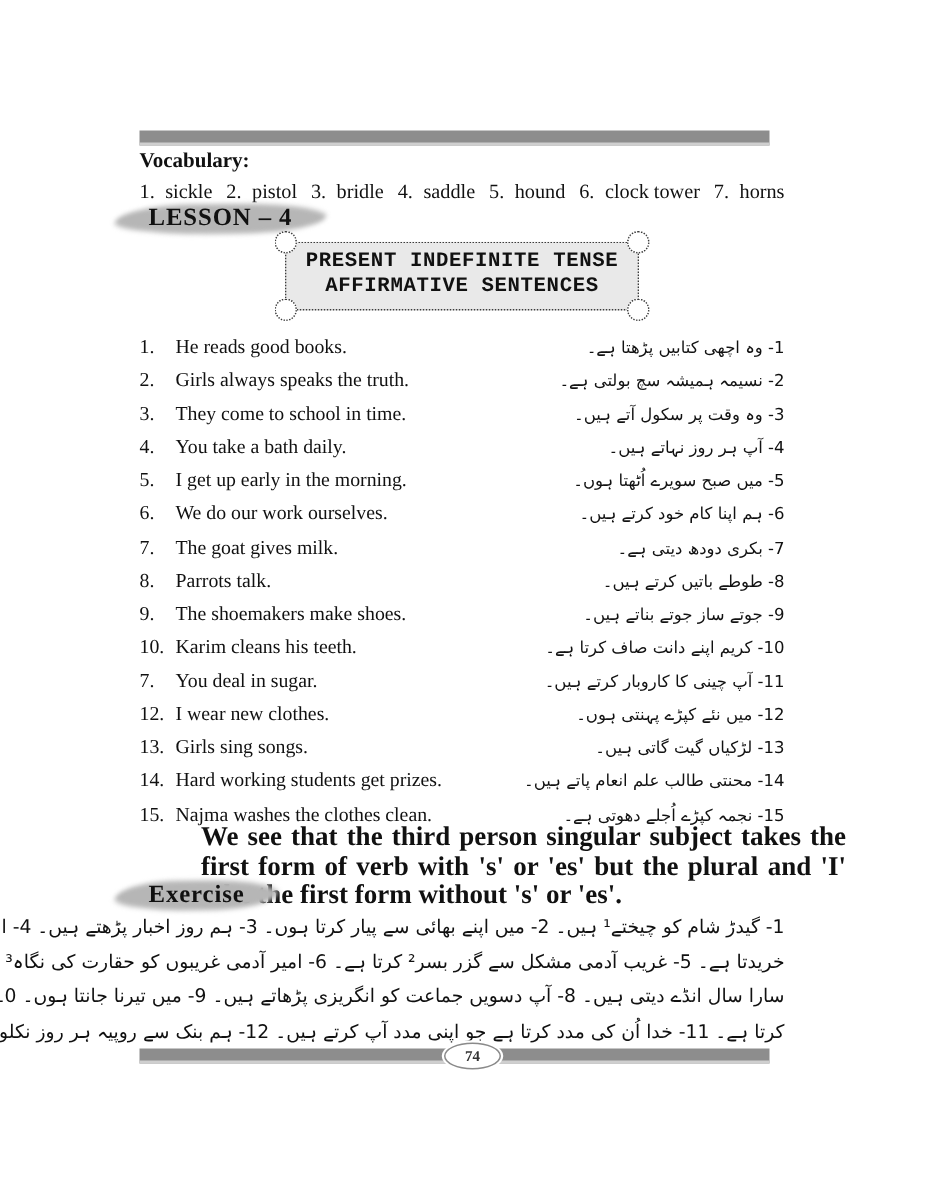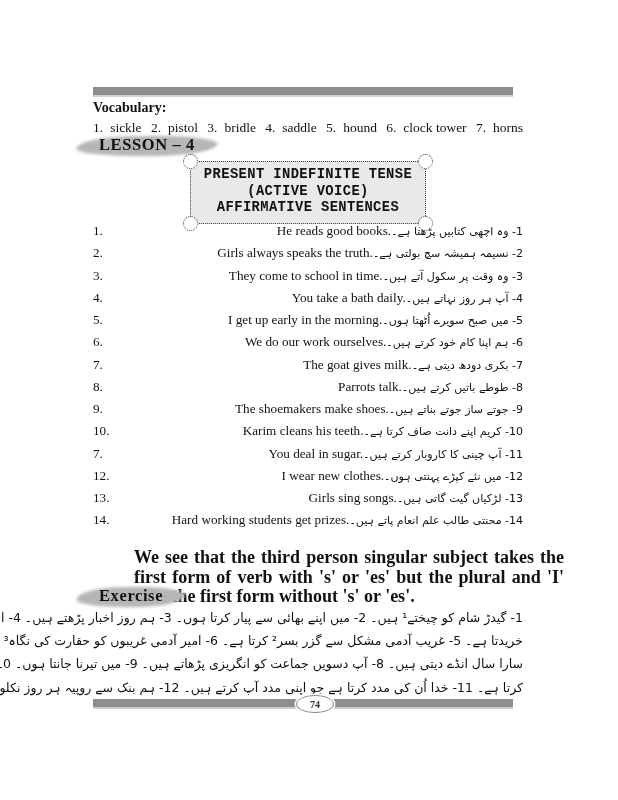--- a/index.html
+++ b/index.html
@@ -70,21 +70,21 @@
     background:#ffffff;border:1.6px dotted #3c3c3c;border-radius:50%;
   }
   .notch.tl{top:-8px;left:-8px;}
   .notch.tr{top:-8px;right:-8px;}
   .notch.bl{bottom:-8px;left:-8px;}
   .notch.br{bottom:-8px;right:-8px;}
 
   .sentences{position:absolute;top:223px;left:0;width:430px;}
   .srow{display:flex;align-items:baseline;height:22.25px;}
   .srow .num{flex:none;width:24px;font-size:13.2px;}
-  .srow .en{flex:1;font-size:13.2px;white-space:nowrap;text-align:right;}
+  .srow .en{flex:1;font-size:13.2px;white-space:nowrap;}
   .srow .ur{
     flex:none;direction:rtl;text-align:right;
     font-family:"DejaVu Sans",sans-serif;
     font-size:11px;white-space:nowrap;
   }
 
   .grammar-note{
     position:absolute;top:548px;left:0;width:430px;
     font-weight:bold;font-size:18px;line-height:19.5px;
     text-align:justify;
@@ -142,21 +142,20 @@
         <span class="smudge-text">LESSON – 4</span>
       </span>
     </div>
 
     <div class="tense-box">
       <span class="notch tl"></span>
       <span class="notch tr"></span>
       <span class="notch bl"></span>
       <span class="notch br"></span>
       <div class="tense-line">PRESENT INDEFINITE TENSE</div>
-      <div class="tense-line">(ACTIVE VOICE)</div>
       <div class="tense-line">AFFIRMATIVE SENTENCES</div>
     </div>
 
     <div class="sentences">
       <div class="srow">
           <span class="num">1.</span>
           <span class="en">He reads good books.</span>
           <span class="ur">1- وہ اچھی کتابیں پڑھتا ہے۔</span>
         </div>
       <div class="srow">
@@ -216,20 +215,25 @@
         </div>
       <div class="srow">
           <span class="num">13.</span>
           <span class="en">Girls sing songs.</span>
           <span class="ur">13- لڑکیاں گیت گاتی ہیں۔</span>
         </div>
       <div class="srow">
           <span class="num">14.</span>
           <span class="en">Hard working students get prizes.</span>
           <span class="ur">14- محنتی طالب علم انعام پاتے ہیں۔</span>
+        </div>
+      <div class="srow">
+          <span class="num">15.</span>
+          <span class="en">Najma washes the clothes clean.</span>
+          <span class="ur">15- نجمہ کپڑے اُجلے دھوتی ہے۔</span>
         </div>
     </div>
 
     <div class="grammar-note">We see that the third person singular subject takes the first form of verb with  's' or 'es'  but the plural and  'I'  take the first form without  's'  or  'es'.</div>
 
     <div class="center-heading exercise-heading">
       <span class="smudge-wrap">
         <span class="smudge"></span>
         <span class="smudge-text">Exercise</span>
       </span>

